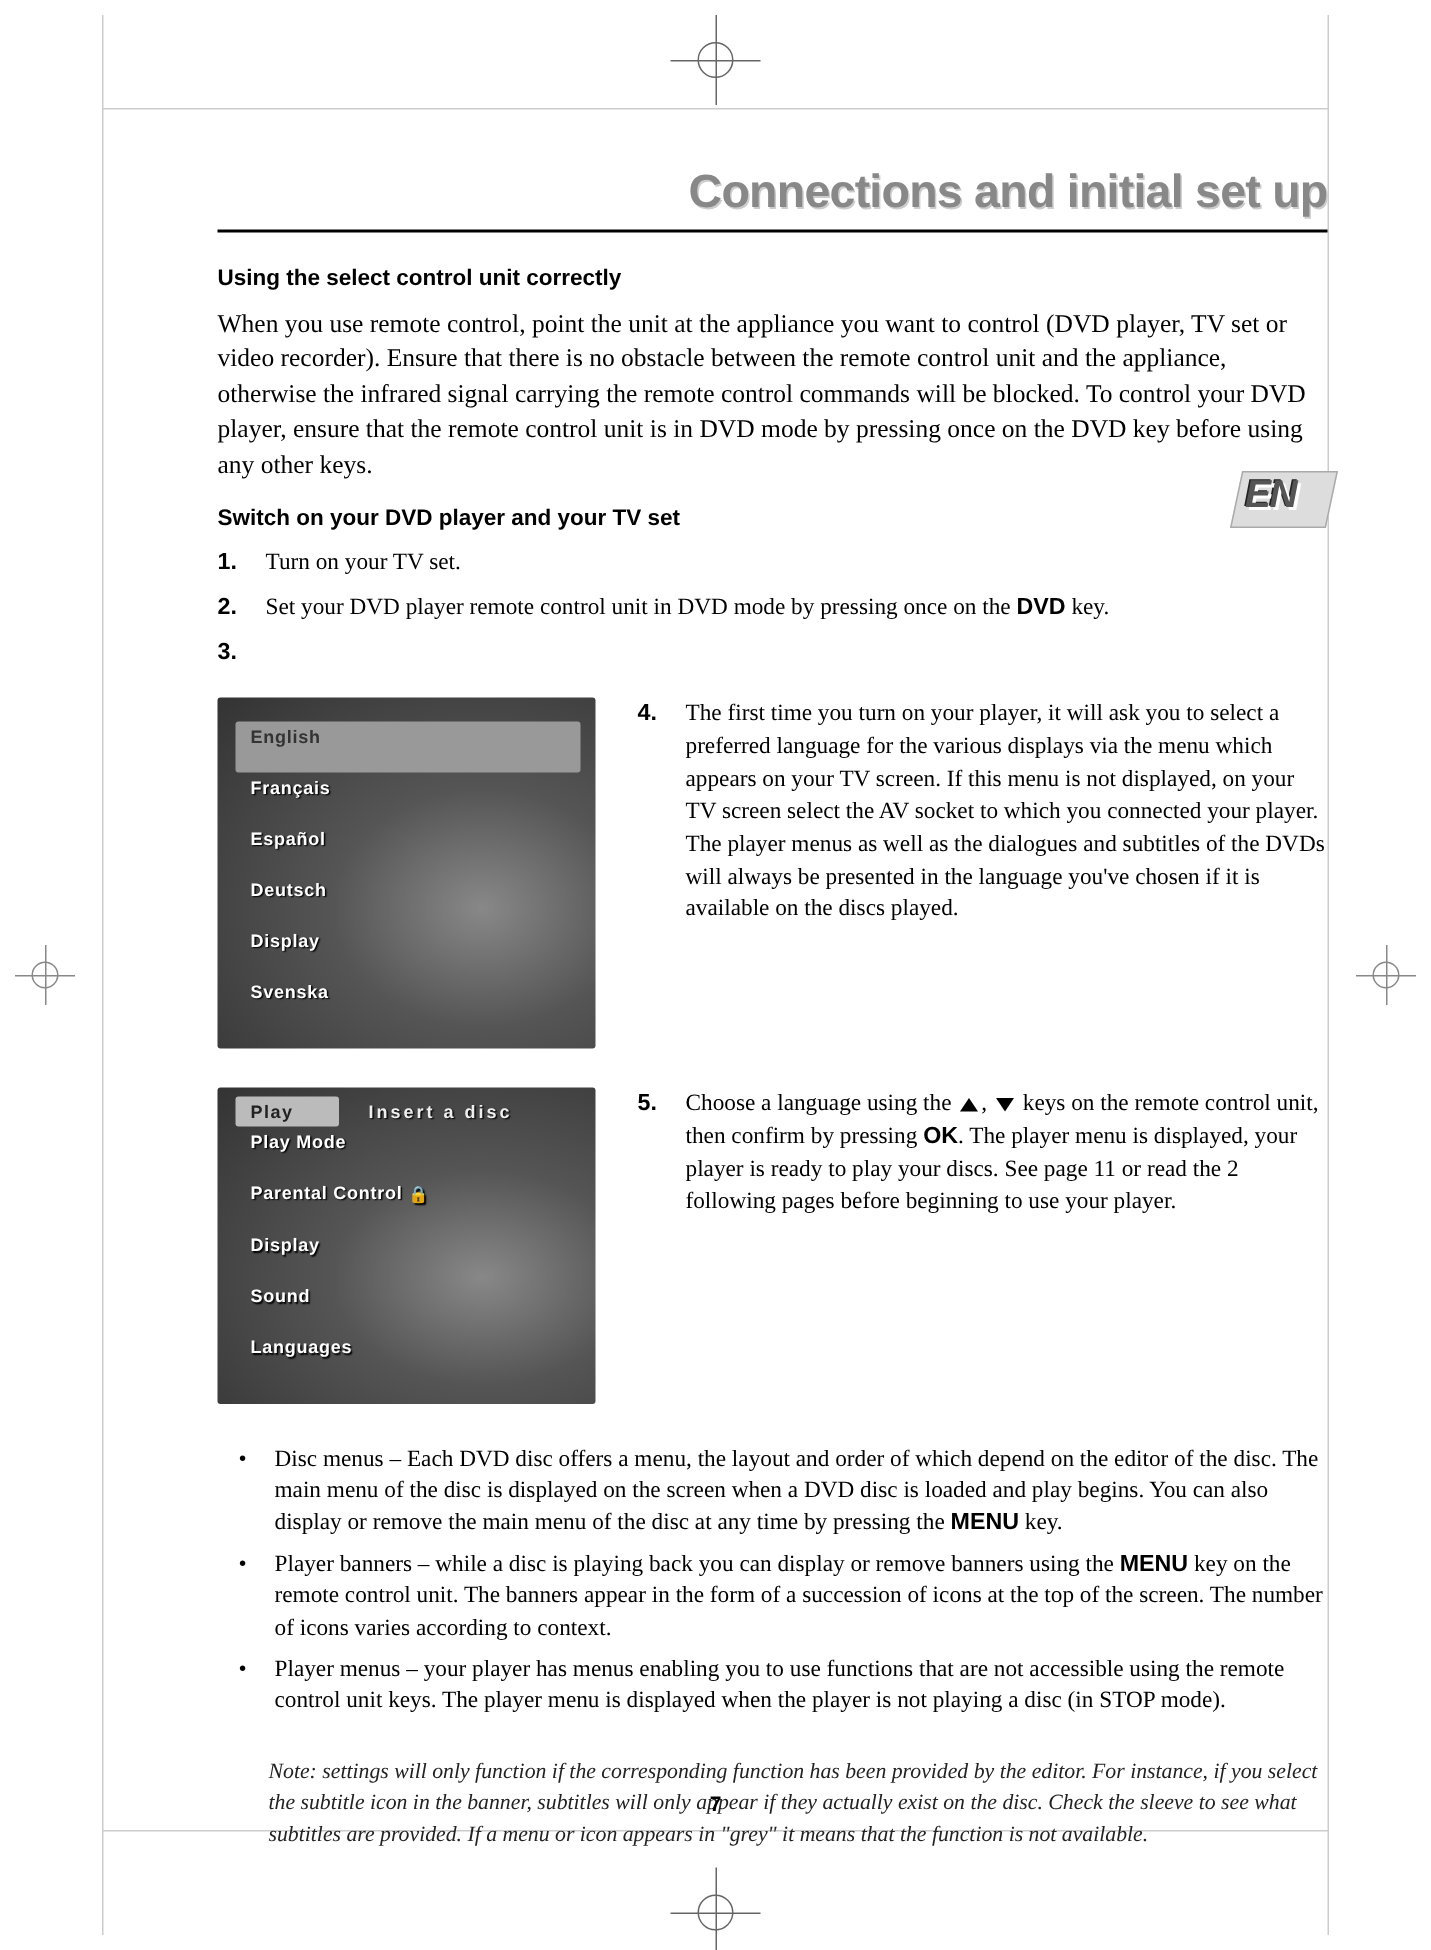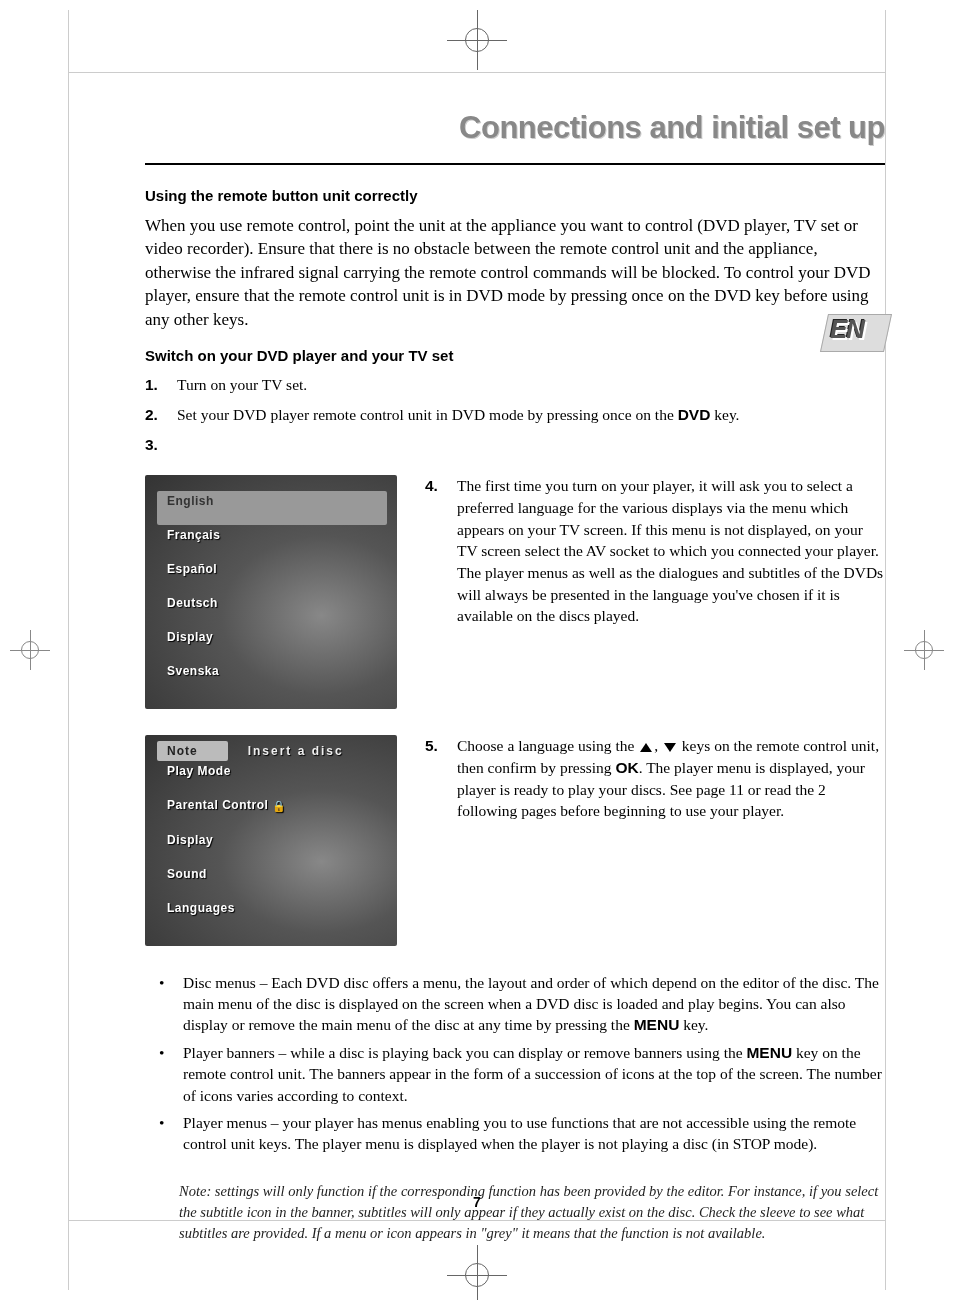--- a/index.html
+++ b/index.html
@@ -108,21 +108,21 @@
     right: 68px;
     height: 0;
     border-top: 1px solid #ccc;
   }
   .trim-line-h.t { top: 72px; }
   .trim-line-h.b { top: 1220px; }
 
   .title-bar {
     border-bottom: 2px solid #000;
     margin-bottom: 22px;
-    padding-bottom: 17px;
+    padding-bottom: 7px;
   }
   .title-bar h1 {
     font-family: Arial, Helvetica, sans-serif;
     font-weight: bold;
     color: #888;
     font-size: 31px;
     text-align: right;
     text-shadow: 1px 1px 0 #ccc;
     letter-spacing: -0.5px;
   }
@@ -332,21 +332,21 @@
   <div class="txt">EN</div>
 </div>
 
 <div class="page">
 
   <div class="title-bar">
     <h1>Connections and initial set up</h1>
   </div>
 
 
-  <h3 class="sub">Using the remote button unit correctly</h3>
+  <h3 class="sub">Using the select control unit correctly</h3>
   <p class="body">When you use remote control, point the unit at the appliance you want to control (DVD player, TV set or video recorder). Ensure that there is no obstacle between the remote control unit and the appliance, otherwise the infrared signal carrying the remote control commands will be blocked. To control your DVD player, ensure that the remote control unit is in DVD mode by pressing once on the DVD key before using any other keys.</p>
 
   <h3 class="sub">Switch on your DVD player and your TV set</h3>
 
   <ol class="steps">
     <li>
       <span class="num">1.</span>
       <span>Turn on your TV set.</span>
     </li>
     <li>
@@ -371,21 +371,21 @@
       <div class="step">
         <span class="num">4.</span>
         <span>The first time you turn on your player, it will ask you to select a preferred language for the various displays via the menu which appears on your TV screen. If this menu is not displayed, on your TV screen select the AV socket to which you connected your player. The player menus as well as the dialogues and subtitles of the DVDs will always be presented in the language you've chosen if it is available on the discs played.</span>
       </div>
     </div>
   </div>
 
   <div class="row">
     <div class="screenshot s2">
       <div class="play-row">
-        <span class="play-link">Note</span>
+        <span class="play-link">Play</span>
         <span class="hint">Insert a disc</span>
       </div>
       <div class="menu-item">Play Mode</div>
       <div class="menu-item"><span>Parental Control</span><span class="lock-icon">🔒</span></div>
       <div class="menu-item">Display</div>
       <div class="menu-item">Sound</div>
       <div class="menu-item">Languages</div>
     </div>
     <div class="text">
       <div class="step">

